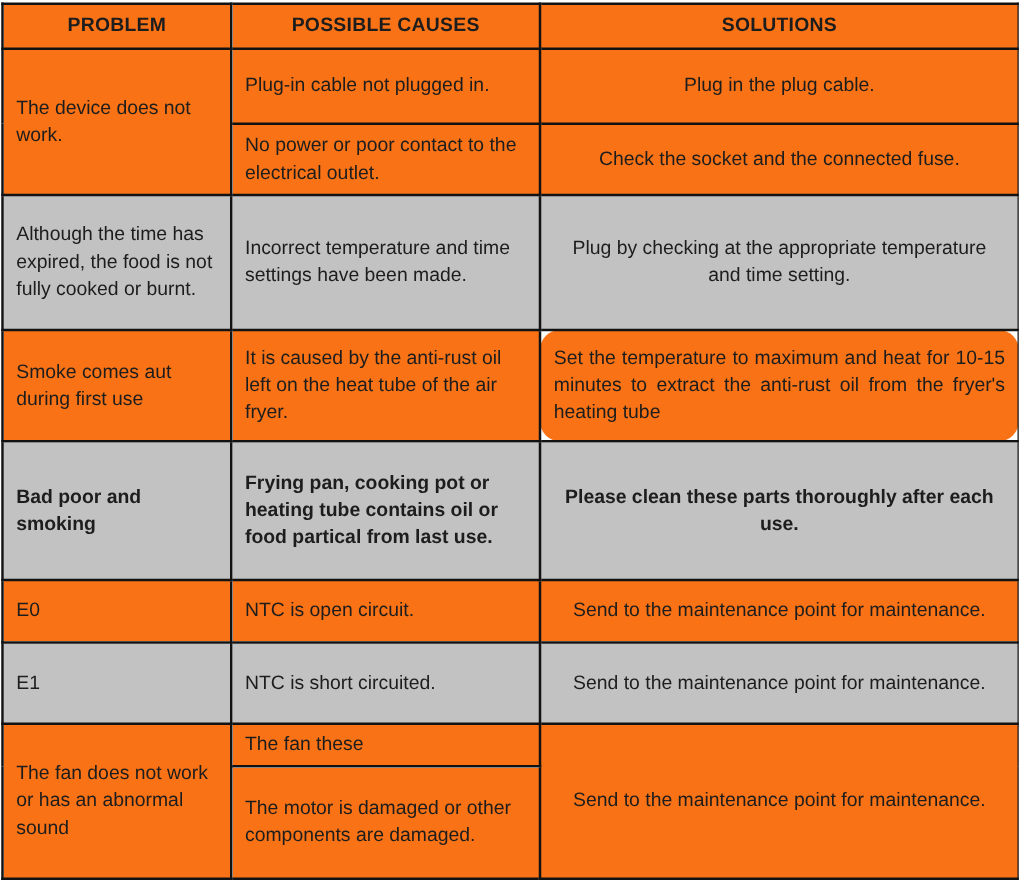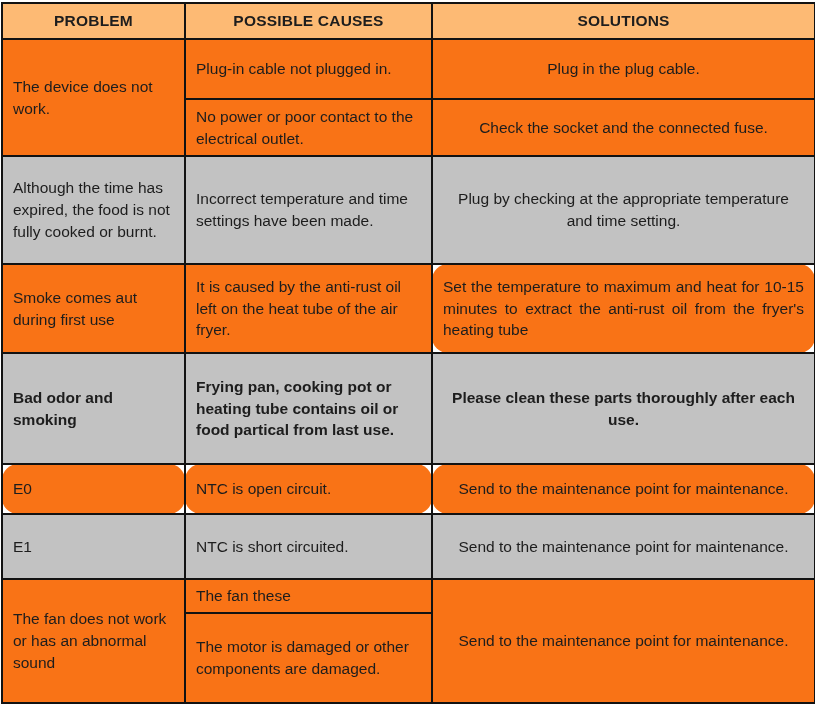--- a/index.html
+++ b/index.html
@@ -27,41 +27,41 @@
     vertical-align: middle;
     font-size: 15.5px;
     line-height: 1.4;
     padding: 4px 10px 4px 10px;
     overflow: hidden;
   }
   col.c1 { width: 183px; }
   col.c2 { width: 247px; }
   col.c3 { width: 383px; }
   th.hdr {
-    background: #fdba74;
+    background: #f97316;
     font-weight: bold;
     font-size: 16.5px;
     text-align: center;
     letter-spacing: 0.2px;
     height: 36px;
     padding: 4px 6px;
   }
   tr.gray td { background: #c2c2c2; }
   tr.white td { background: #f97316; }
   td.prob { padding-left: 9px; }
   td.cause { padding-left: 13px; }
   td.sol  { padding-left: 11px; text-align: center; }
   td.justify { text-align: justify; border-radius: 16px; }
   
   tr.r1a  td { height: 60px; }
   tr.r1b  td { height: 57px; }
   tr.r2   td { height: 108px; }
   tr.r3   td { height: 89px; }
   tr.r4   td { height: 111px; font-weight: bold; }
-  tr.r5   td { height: 50px; border-radius: 16px; }
+  tr.r5   td { height: 50px; }
   tr.r6   td { height: 65px; margin-top: 28px; }
   tr.r7a  td { height: 34px; }
   tr.r7b  td { height: 90px; }
 </style>
 </head>
 <body>
 
 <div class="page">
   <table class="tshoot">
     <colgroup>
@@ -94,21 +94,21 @@
         <td class="sol">Plug by checking at the appropriate temperature and time setting.</td>
       </tr>
 
       <tr class="white r3">
         <td class="prob">Smoke comes aut during first use</td>
         <td class="cause">It is caused by the anti-rust oil left on the heat tube of the air fryer.</td>
         <td class="sol justify">Set the temperature to maximum and heat for 10-15 minutes to extract the anti-rust oil from the fryer's heating tube</td>
       </tr>
 
       <tr class="gray r4">
-        <td class="prob">Bad odor and smoking</td>
+        <td class="prob">Bad poor and smoking</td>
         <td class="cause">Frying pan, cooking pot or heating tube contains oil or food partical  from last use.</td>
         <td class="sol">Please clean these parts thoroughly after each use.</td>
       </tr>
 
       <tr class="white r5">
         <td class="prob">E0</td>
         <td class="cause">NTC is open circuit.</td>
         <td class="sol">Send to the maintenance point for maintenance.</td>
       </tr>
 

